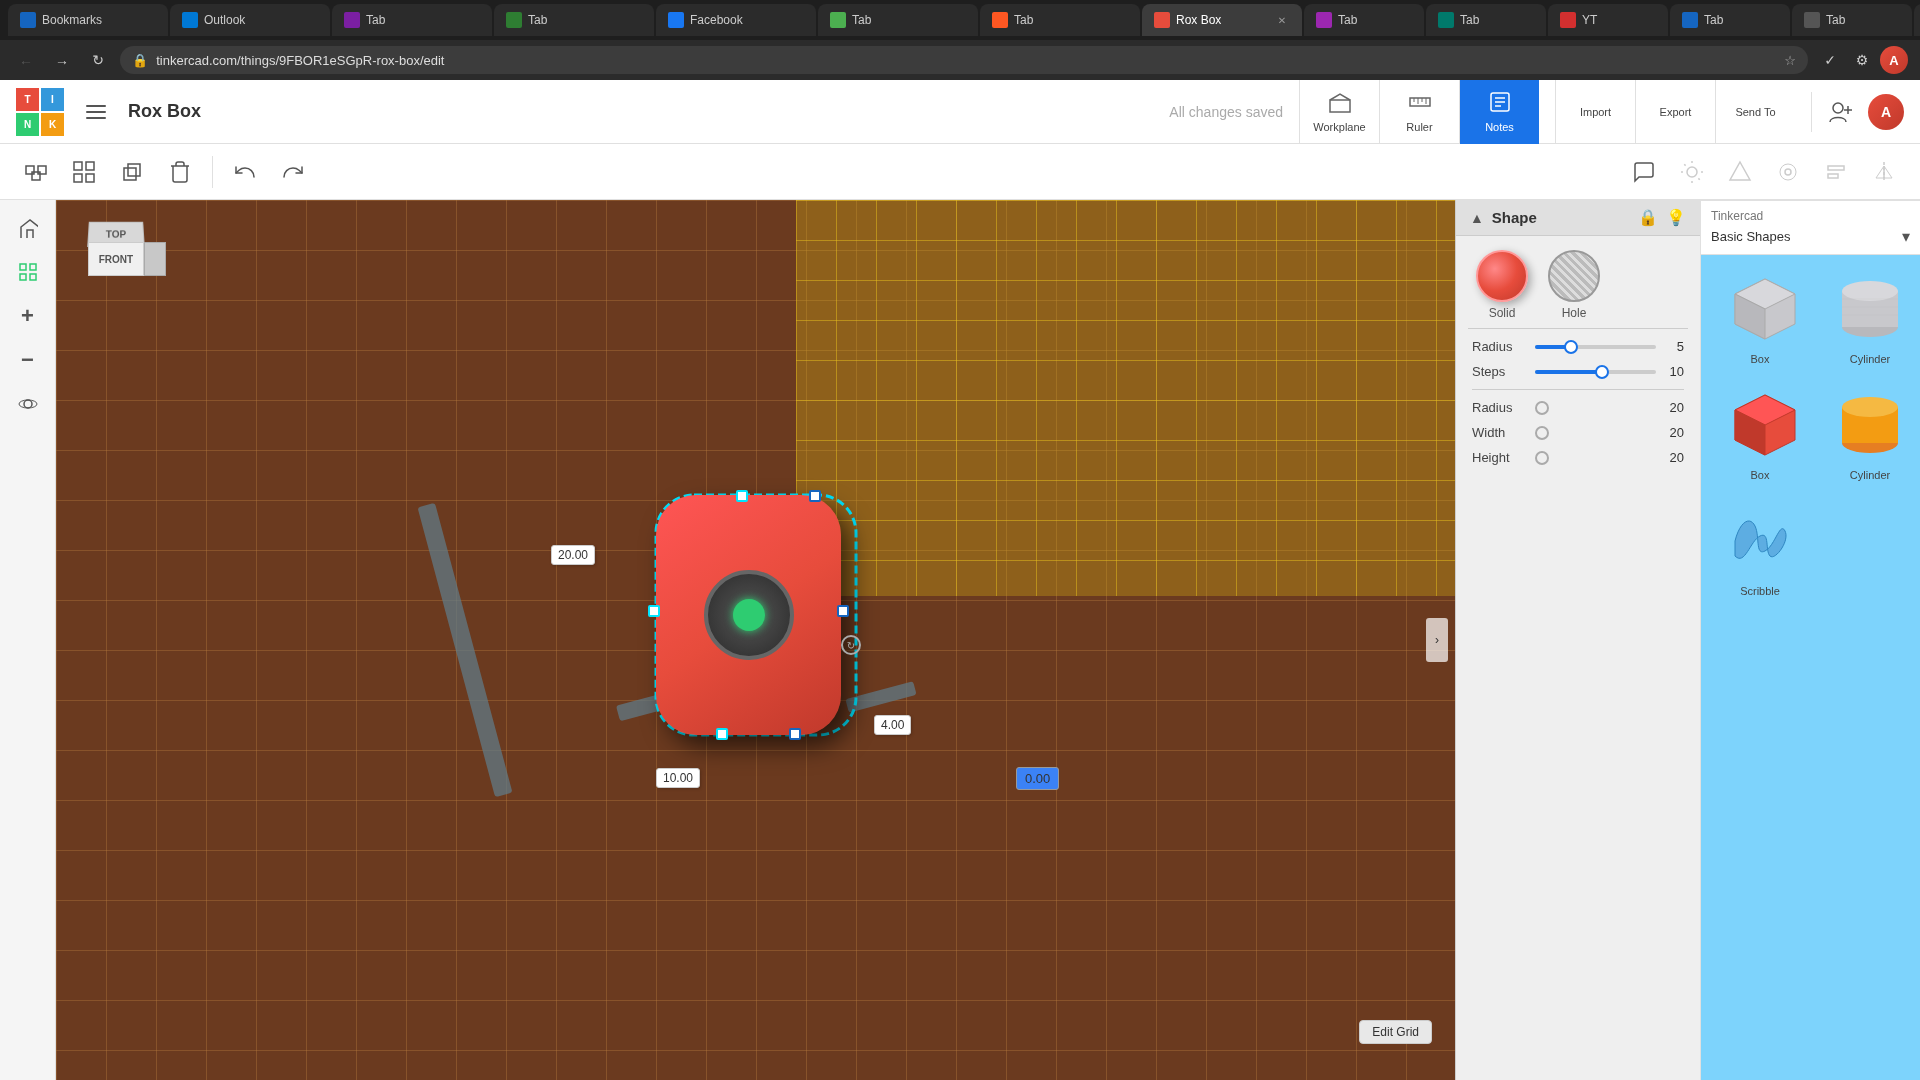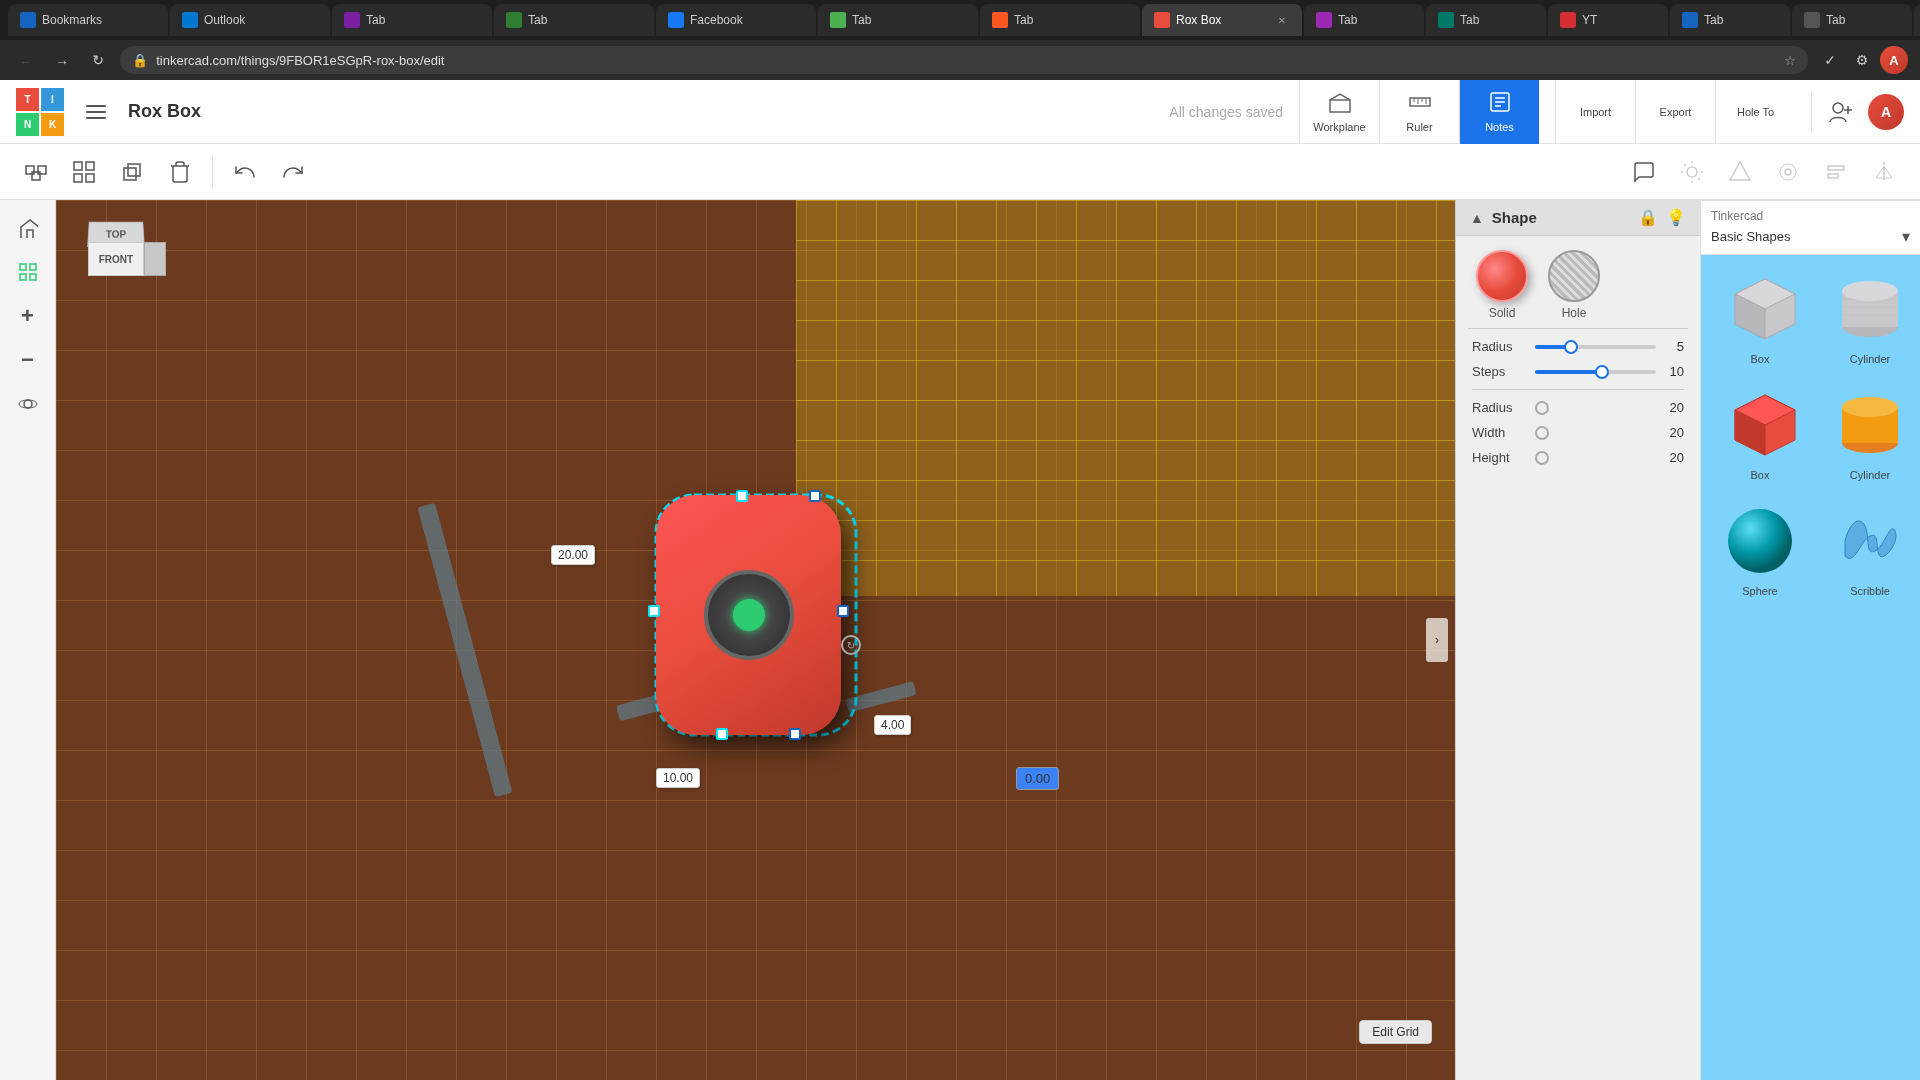--- a/index.html
+++ b/index.html
@@ -228,21 +228,21 @@
       </div>
     </div>
     <div class="header-actions">
       <div class="header-action-btn">
         <span>Import</span>
       </div>
       <div class="header-action-btn">
         <span>Export</span>
       </div>
       <div class="header-action-btn">
-        <span>Hole To</span>
+        <span>Send To</span>
       </div>
     </div>
     <div class="user-actions">
       <div class="user-btn">
         <svg width="28" height="28" viewBox="0 0 28 28">
             <circle cx="12" cy="10" r="5" fill="none" stroke="#555" stroke-width="1.5"></circle>
             <path d="M4 24 C4 18 20 18 20 24" fill="none" stroke="#555" stroke-width="1.5"></path>
             <line x1="22" y1="8" x2="22" y2="16" stroke="#555" stroke-width="1.5"></line>
             <line x1="18" y1="12" x2="26" y2="12" stroke="#555" stroke-width="1.5"></line>
           </svg>
@@ -535,33 +535,20 @@
 
         <div style="display:flex;flex-direction:column;align-items:center;gap:4px;cursor:pointer;padding:6px;border-radius:4px;">
           <svg width="90" height="80" viewBox="0 0 90 80">
             <ellipse cx="45" cy="58" rx="28" ry="10" fill="#e67e22"></ellipse>
             <rect x="17" y="22" width="56" height="36" fill="#f39c12"></rect>
             <ellipse cx="45" cy="22" rx="28" ry="10" fill="#f5b942"></ellipse>
           </svg>
           <span style="font-size:11px;color:#444;">Cylinder</span>
         </div>
 
-        <div style="display:flex;flex-direction:column;align-items:center;gap:4px;cursor:pointer;padding:6px;border-radius:4px;">
-          <svg width="90" height="80" viewBox="0 0 90 80">
-            <circle cx="45" cy="40" r="32" fill="url(#sphereGrad)"></circle>
-            <defs>
-              <radialGradient id="sphereGrad" cx="35%" cy="30%" r="65%">
-                <stop offset="0%" stop-color="#5ddef4"></stop>
-                <stop offset="60%" stop-color="#0097a7"></stop>
-                <stop offset="100%" stop-color="#006064"></stop>
-              </radialGradient>
-            </defs>
-          </svg>
-          <span style="font-size:11px;color:#444;">Sphere</span>
-        </div>
 
         <div style="display:flex;flex-direction:column;align-items:center;gap:4px;cursor:pointer;padding:6px;border-radius:4px;">
           <svg width="90" height="80" viewBox="0 0 90 80">
             <path d="M20,40 C25,20 35,15 40,25 C45,35 40,55 50,50 C60,45 65,20 70,30 C75,40 60,60 55,55 C50,50 55,30 45,35 C35,40 30,65 20,55 Z" fill="#5dade2" stroke="#2e86c1" stroke-width="1"></path>
           </svg>
           <span style="font-size:11px;color:#444;">Scribble</span>
         </div>
 
       </div>
     </div>

